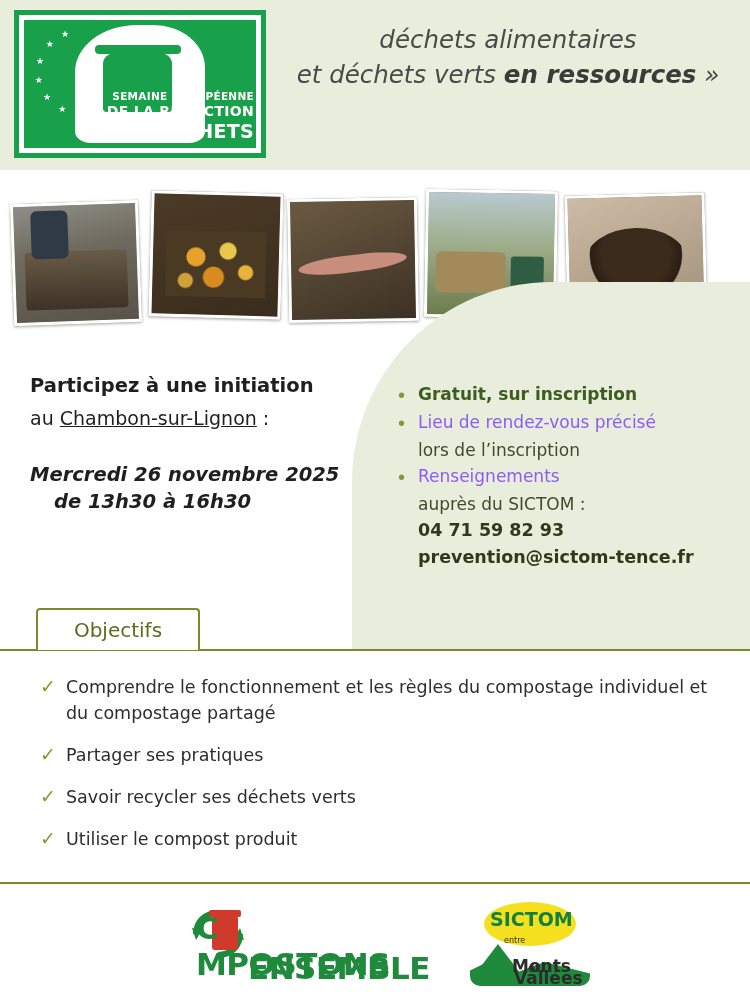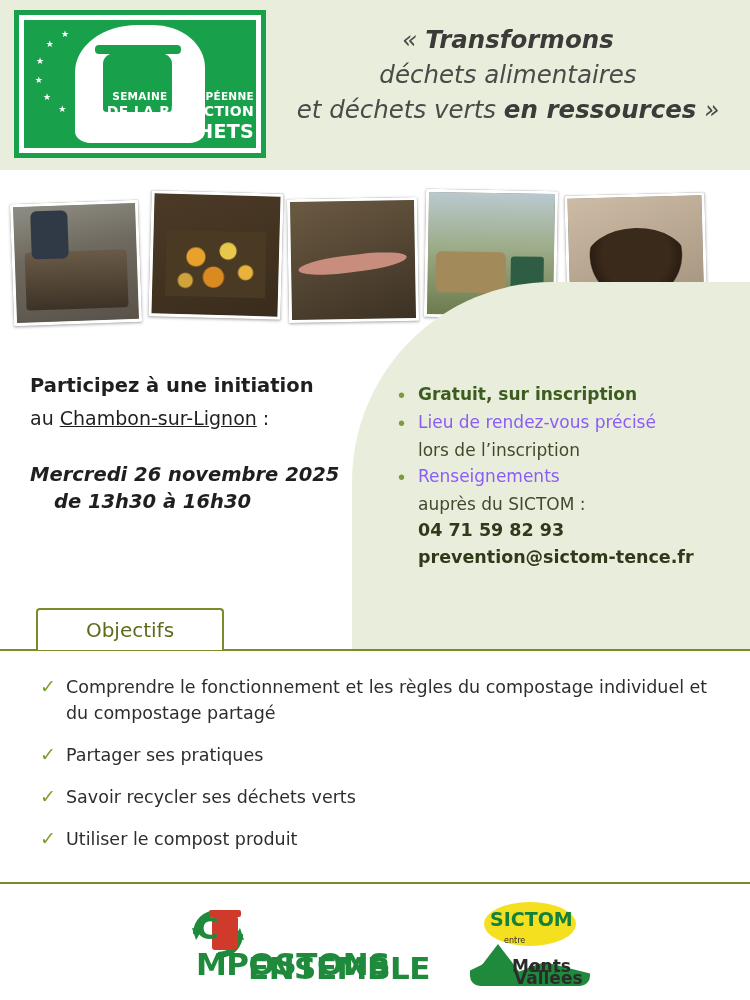--- a/index.html
+++ b/index.html
@@ -241,21 +241,21 @@
 
   
   .obj-wrap {
     position: absolute;
     left: 0; top: 608px;
     width: 750px; height: 280px;
   }
   .obj-tab {
     position: absolute;
     left: 36px; top: 0;
-    width: 188px; height: 42px;
+    width: 164px; height: 42px;
     border: 2px solid #7a8c27;
     border-bottom: none;
     background: #ffffff;
     border-radius: 4px 4px 0 0;
     display: flex; align-items: center; justify-content: center;
   }
   .obj-tab span {
     color: #5d6b1c;
     font-family: "DejaVu Sans", sans-serif;
     font-size: 20px;
@@ -434,24 +434,20 @@
         </div>
         <div class="serd-text">
           <div class="serd-l1">SEMAINE EUROPÉENNE</div>
           <div class="serd-l2">DE LA RÉDUCTION</div>
           <div class="serd-l3">DES DÉCHETS</div>
         </div>
       </div>
     </div>
 
     <div class="headline">
-      <div>
-        <span>«</span>
-        <span class="b">Transformons</span>
-      </div>
       <div>déchets alimentaires</div>
       <div>
         <span>et déchets verts </span><span class="b">en ressources</span>
         <span>»</span>
       </div>
     </div>
   </div>
 
   <div class="photos">
     <div class="photo p1">

